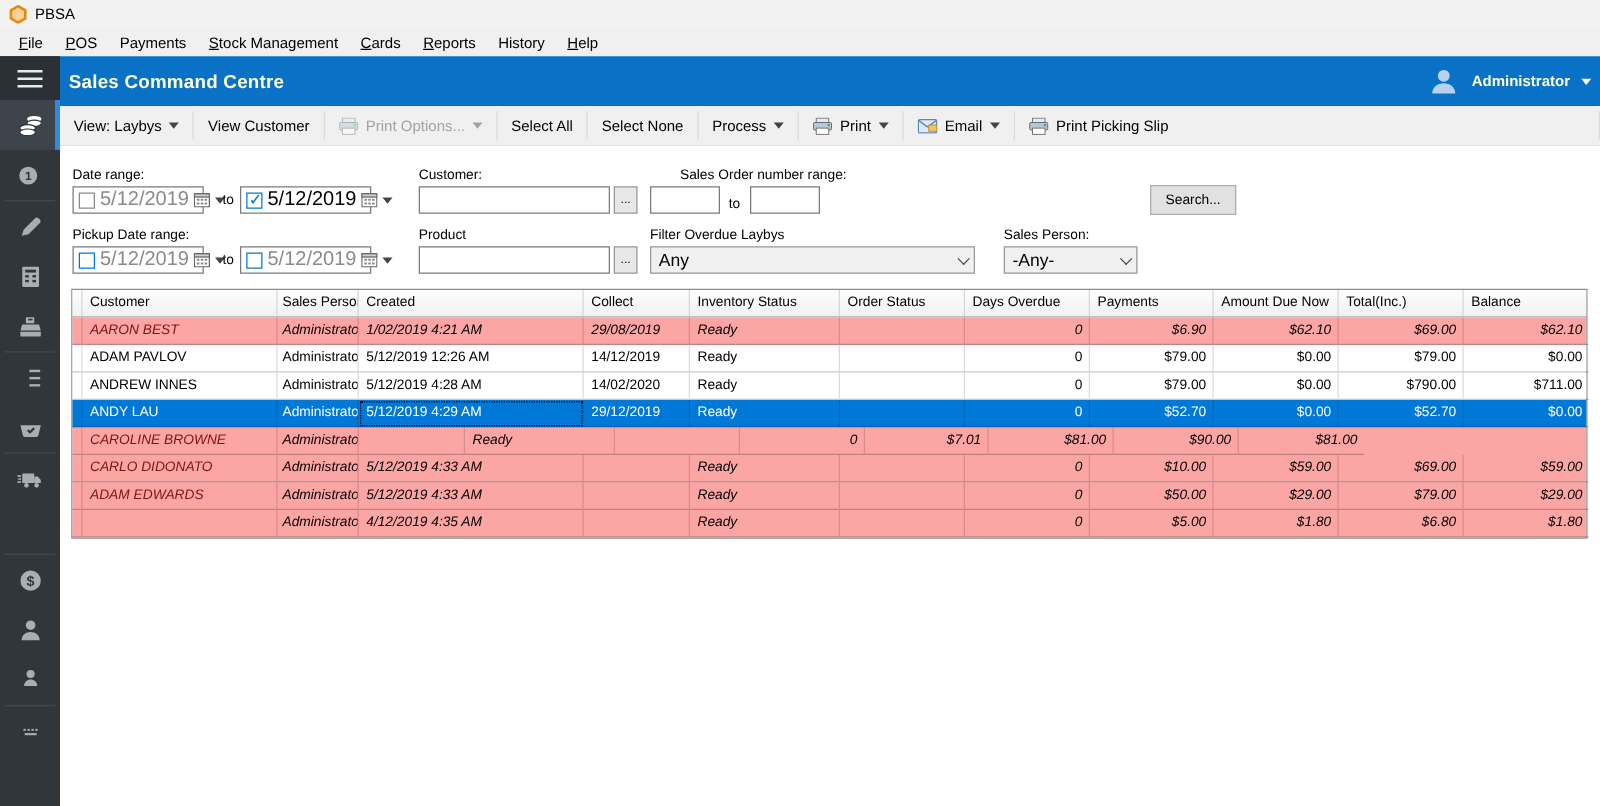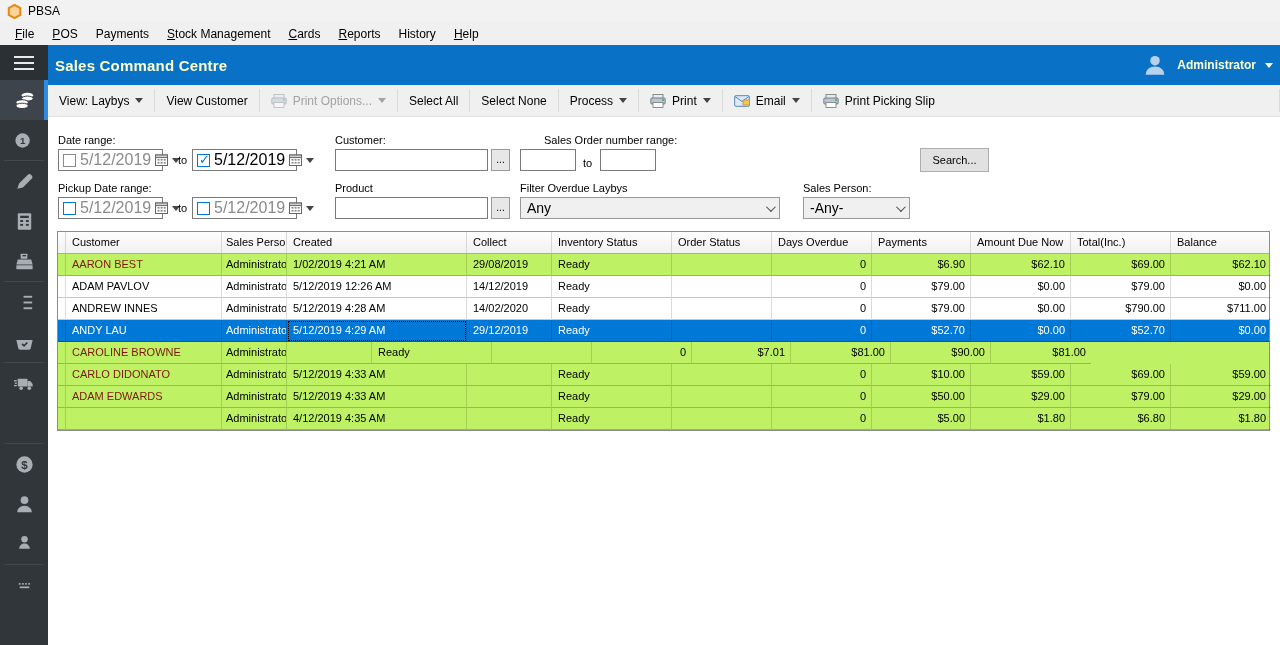--- a/index.html
+++ b/index.html
@@ -70,21 +70,21 @@
   .grid { position:absolute; left:9px; top:114px; width:1213px; border:1px solid #8c8c8c; background:#fff; }
   .tr, .thr { display:flex; height:22px; }
   .thr { background:linear-gradient(#fdfdfd,#f1f1f1); border-bottom:1px solid #ababab; }
   .th { font-size:11px; padding:4px 0 0 6px; border-right:1px solid #d6d6d6; overflow:hidden; white-space:nowrap; cursor:pointer; }
   .td { font-size:11px; padding:4px 5px 0 6px; border-right:1px solid rgba(0,0,0,0.14); border-bottom:1px solid rgba(0,0,0,0.22); overflow:hidden; white-space:nowrap; cursor:default; }
   .c0{flex:0 0 8px;padding:0;} .c1{flex:0 0 156px;} .c2{flex:0 0 65px;padding-left:4px;} .c3{flex:0 0 180px;}
   .c4{flex:0 0 85px;} .c5{flex:0 0 120px;} .c6{flex:0 0 100px;} .c7{flex:0 0 100px;}
   .c8{flex:0 0 99px;} .c9{flex:0 0 100px;} .c10{flex:0 0 100px;} .c11{flex:0 0 100px;border-right:none;}
   .td.c7,.td.c8,.td.c9,.td.c10,.td.c11 { text-align:right; }
   .tr.normal { background:#fff; }
-  .tr.overdue { background:#bef264; }
+  .tr.overdue { background:#fca5a5;font-style:italic; }
   .tr.overdue .td.c1 { color:#7e1515; }
   .tr.selected { background:#0078d7; color:#fff; }
   .td.focus { outline:1px dotted #000; outline-offset:-2px; }
 </style>
 <style>.side-item svg{color:#a9aeb4}.side-item.active svg{color:#fff}.side-item svg *:not(.st):not([fill]){fill:currentColor}</style></head>
 <body>
 
 <svg width="0" height="0" style="position:absolute" aria-hidden="true">
   <defs>
     <symbol id="sym-coins-icon" viewBox="0 0 24 24">

